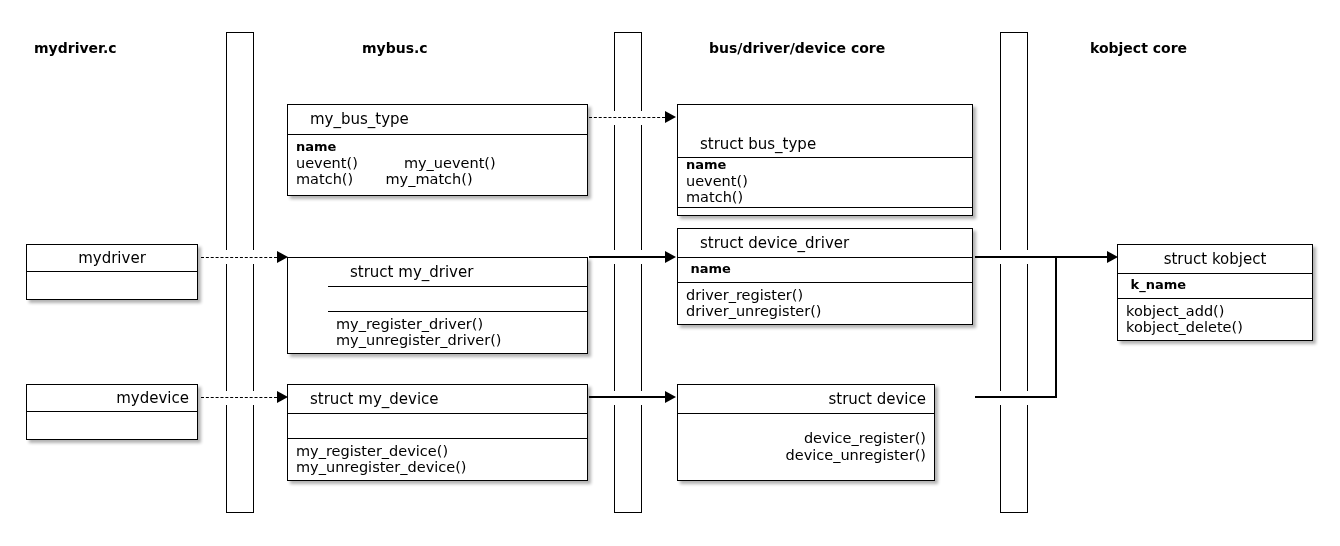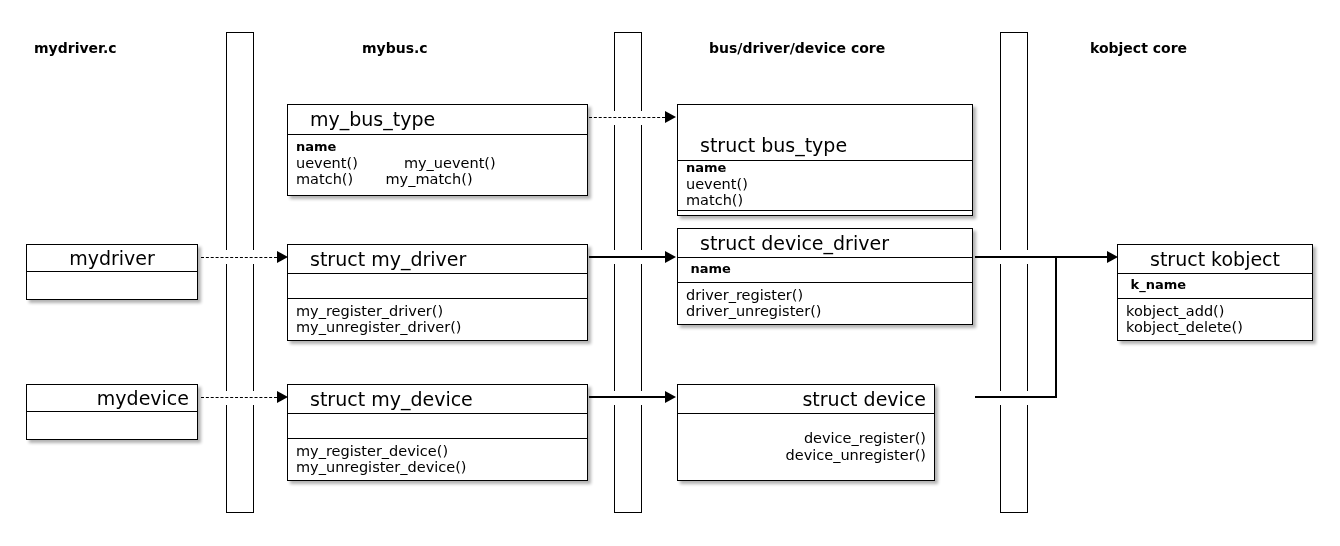--- a/index.html
+++ b/index.html
@@ -58,21 +58,21 @@
     padding: 3px 8px 4px 8px;
     display: flex;
     flex-direction: column;
     justify-content: center;
   }
   .uml-section:last-child {
     border-bottom: none;
   }
   .uml-title {
     font-family: "DejaVu Sans", sans-serif;
-    font-size: 19px;
+    font-size: 15px;
     font-weight: normal;
     color: #000000;
     white-space: nowrap;
   }
   .uml-title.centered { text-align: center; }
   .uml-title.lead     { padding-left: 14px; }
 
   .uml-line {
     font-family: "DejaVu Sans", sans-serif;
     font-size: 14.5px;
@@ -176,21 +176,21 @@
 
   <div class="uml-box" style="left:26px; top:244px; width:172px; height:56px;">
     <div class="uml-section" style="height:27px;">
       <div class="uml-title centered">mydriver</div>
     </div>
     <div class="uml-section" style="flex:1;">
       <div class="uml-line"></div>
     </div>
   </div>
 
-  <div class="uml-box" style="left:287px; top:244px; width:301px; height:97px;">
+  <div class="uml-box" style="left:287px; top:257px; width:301px; height:97px;padding-left:40px;">
     <div class="uml-section" style="height:29px;">
       <div class="uml-title lead">struct my_driver</div>
     </div>
     <div class="uml-section" style="height:25px;">
       <div class="uml-line"></div>
     </div>
     <div class="uml-section" style="flex:1;">
       <div class="uml-line">my_register_driver()</div>
       <div class="uml-line">my_unregister_driver()</div>
     </div>

